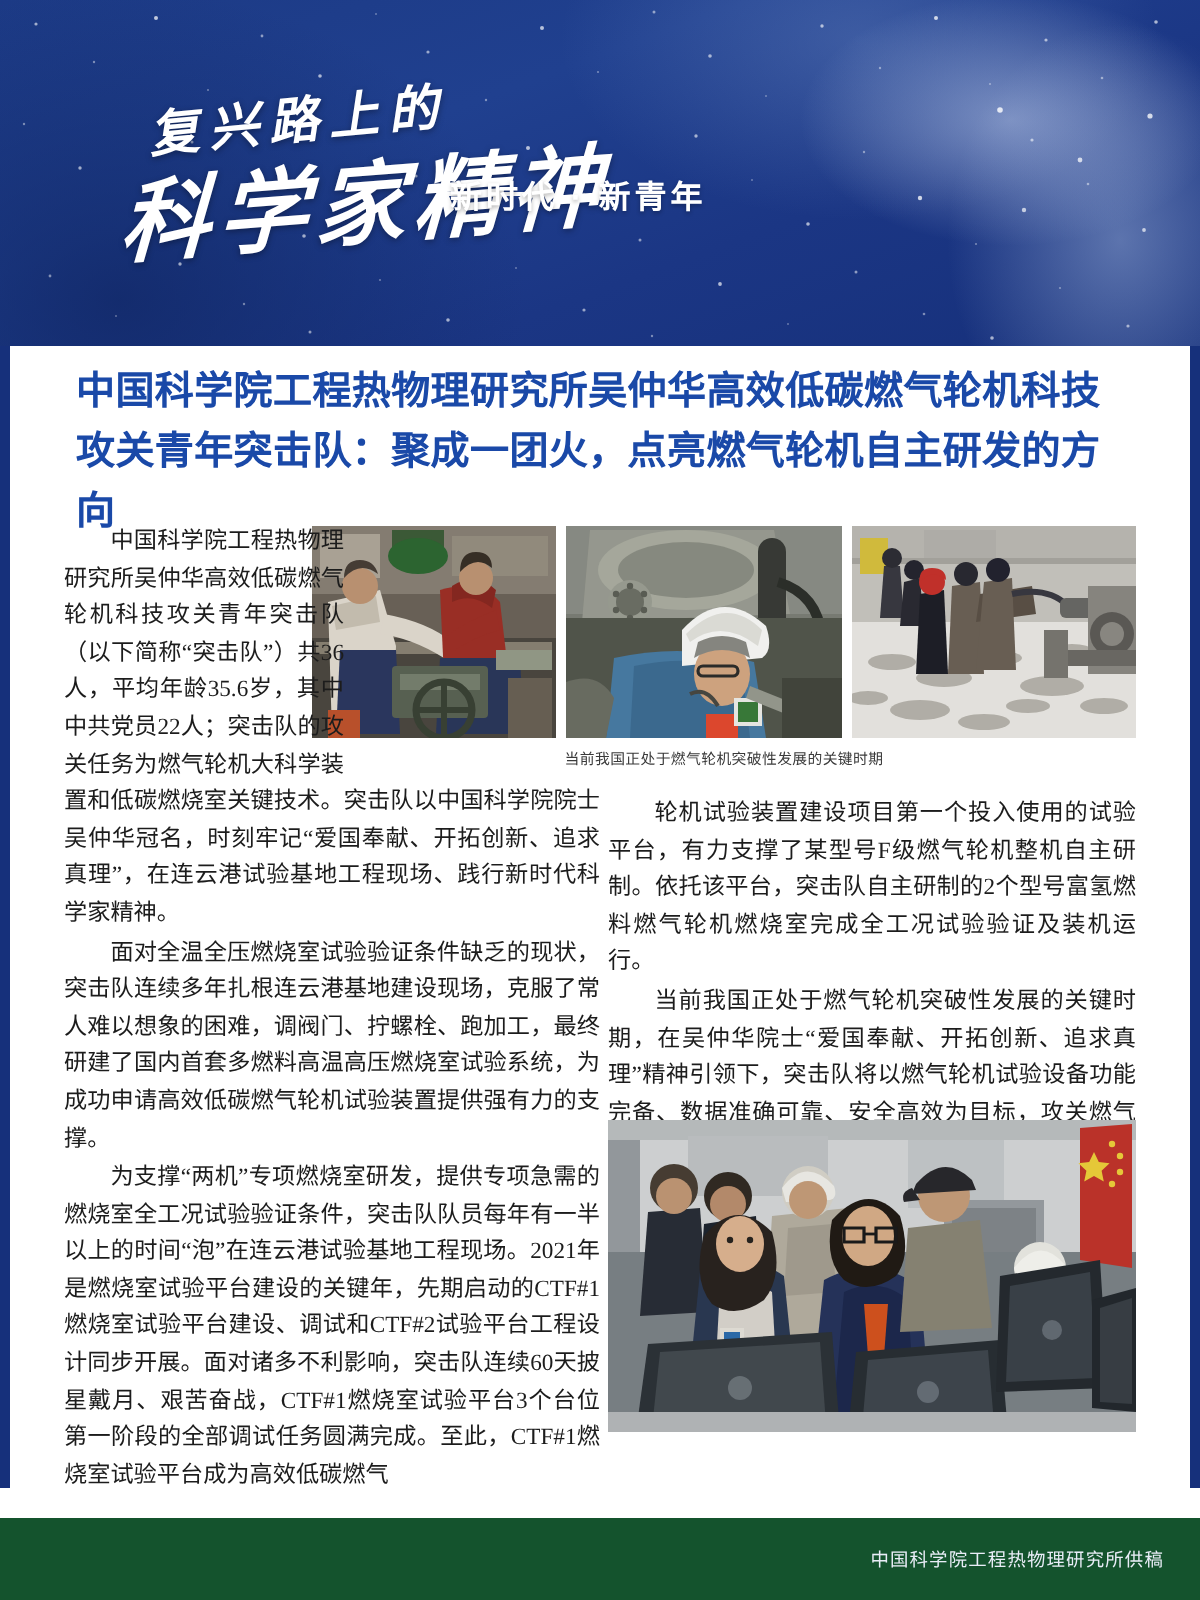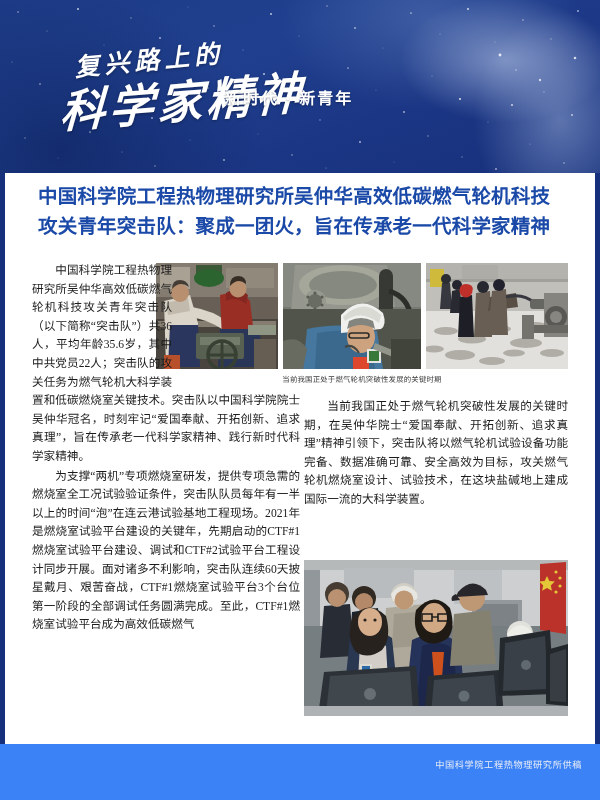--- a/index.html
+++ b/index.html
@@ -105,21 +105,21 @@
   .cap-bot{left:304px;top:721px;width:264px;}
 
   
   .photo-big{
     position:absolute;left:304px;top:560px;width:264px;height:156px;
     overflow:hidden;background:#2b3444;
   }
 
   
   .footer{
-    position:absolute;left:0;bottom:0;width:600px;height:56px;background:#3b82f6;
+    position:absolute;left:0;bottom:0;width:600px;height:41px;background:#14532d;
   }
   .footer-text{
     position:absolute;right:18px;top:13px;
     color:#e9edf7;font-size:9.2px;letter-spacing:.6px;
     font-family:"Liberation Serif","DejaVu Serif",serif;
   }
   .footer-gap{position:absolute;left:0;bottom:44px;width:600px;height:12px;background:#fff;}
 </style>
 </head>
 <body>
@@ -199,21 +199,21 @@
       <div class="brush brush-1">复兴路上的</div>
       <div class="brush brush-2">科学家精神</div>
     </div>
     <div class="hero-dash"></div>
     <div class="hero-sub">新时代 · 新青年</div>
   </div>
 
   <div class="rule-left"></div>
   <div class="rule-right"></div>
 
-  <div class="headline">中国科学院工程热物理研究所吴仲华高效低碳燃气轮机科技攻关青年突击队：聚成一团火，旨在传承老一代科学家精神</div>
+  <div class="headline">中国科学院工程热物理研究所吴仲华高效低碳燃气轮机科技攻关青年突击队：聚成一团火，点亮燃气轮机自主研发的方向</div>
 
   <div class="strip">
 
     <div class="photo p1">
       <svg viewBox="0 0 122 106" preserveAspectRatio="none" style="width:100%;height:100%;display:block">
         <rect width="122" height="106" fill="#7d7468"></rect>
         <rect y="0" width="122" height="34" fill="#8d8479"></rect>
         <rect y="34" width="122" height="22" fill="#6f675c"></rect>
         <rect y="56" width="122" height="50" fill="#4e4a42"></rect>
         <rect x="4" y="4" width="30" height="22" fill="#b4ac9e"></rect>
@@ -325,25 +325,27 @@
         <rect x="96" y="52" width="12" height="24" fill="#7a7872"></rect>
         <rect width="142" height="106" fill="#000" opacity=".04"></rect>
       </svg>
     </div>
   </div>
 
   <div class="cap cap-top">当前我国正处于燃气轮机突破性发展的关键时期</div>
 
   <div class="col-left">
     <div class="wrapbox"></div>
-    <p class="para">中国科学院工程热物理研究所吴仲华高效低碳燃气轮机科技攻关青年突击队（以下简称“突击队”）共36人，平均年龄35.6岁，其中中共党员22人；突击队的攻关任务为燃气轮机大科学装置和低碳燃烧室关键技术。突击队以中国科学院院士吴仲华冠名，时刻牢记“爱国奉献、开拓创新、追求真理”，旨在传承老一代科学家精神、践行新时代科学家精神。</p>
+    <p class="para">中国科学院工程热物理研究所吴仲华高效低碳燃气轮机科技攻关青年突击队（以下简称“突击队”）共36人，平均年龄35.6岁，其中中共党员22人；突击队的攻关任务为燃气轮机大科学装置和低碳燃烧室关键技术。突击队以中国科学院院士吴仲华冠名，时刻牢记“爱国奉献、开拓创新、追求真理”，在连云港试验基地工程现场、践行新时代科学家精神。</p>
+    <p class="para">面对全温全压燃烧室试验验证条件缺乏的现状，突击队连续多年扎根连云港基地建设现场，克服了常人难以想象的困难，调阀门、拧螺栓、跑加工，最终研建了国内首套多燃料高温高压燃烧室试验系统，为成功申请高效低碳燃气轮机试验装置提供强有力的支撑。</p>
     <p class="para">为支撑“两机”专项燃烧室研发，提供专项急需的燃烧室全工况试验验证条件，突击队队员每年有一半以上的时间“泡”在连云港试验基地工程现场。2021年是燃烧室试验平台建设的关键年，先期启动的CTF#1燃烧室试验平台建设、调试和CTF#2试验平台工程设计同步开展。面对诸多不利影响，突击队连续60天披星戴月、艰苦奋战，CTF#1燃烧室试验平台3个台位第一阶段的全部调试任务圆满完成。至此，CTF#1燃烧室试验平台成为高效低碳燃气</p>
   </div>
 
   <div class="col-right">
+    <p class="para">轮机试验装置建设项目第一个投入使用的试验平台，有力支撑了某型号F级燃气轮机整机自主研制。依托该平台，突击队自主研制的2个型号富氢燃料燃气轮机燃烧室完成全工况试验验证及装机运行。</p>
     <p class="para">当前我国正处于燃气轮机突破性发展的关键时期，在吴仲华院士“爱国奉献、开拓创新、追求真理”精神引领下，突击队将以燃气轮机试验设备功能完备、数据准确可靠、安全高效为目标，攻关燃气轮机燃烧室设计、试验技术，在这块盐碱地上建成国际一流的大科学装置。</p>
   </div>
 
   <div class="photo-big">
     <svg viewBox="0 0 264 156" preserveAspectRatio="none" style="width:100%;height:100%;display:block">
       <rect width="264" height="156" fill="#cfd2d4"></rect>
       <rect width="264" height="66" fill="#d8dbdc"></rect>
       <rect x="0" y="0" width="264" height="10" fill="#bfc3c5"></rect>
       <rect x="0" y="10" width="16" height="56" fill="#9aa0a4"></rect>
       <rect x="40" y="8" width="70" height="30" fill="#c3c7c9"></rect>

